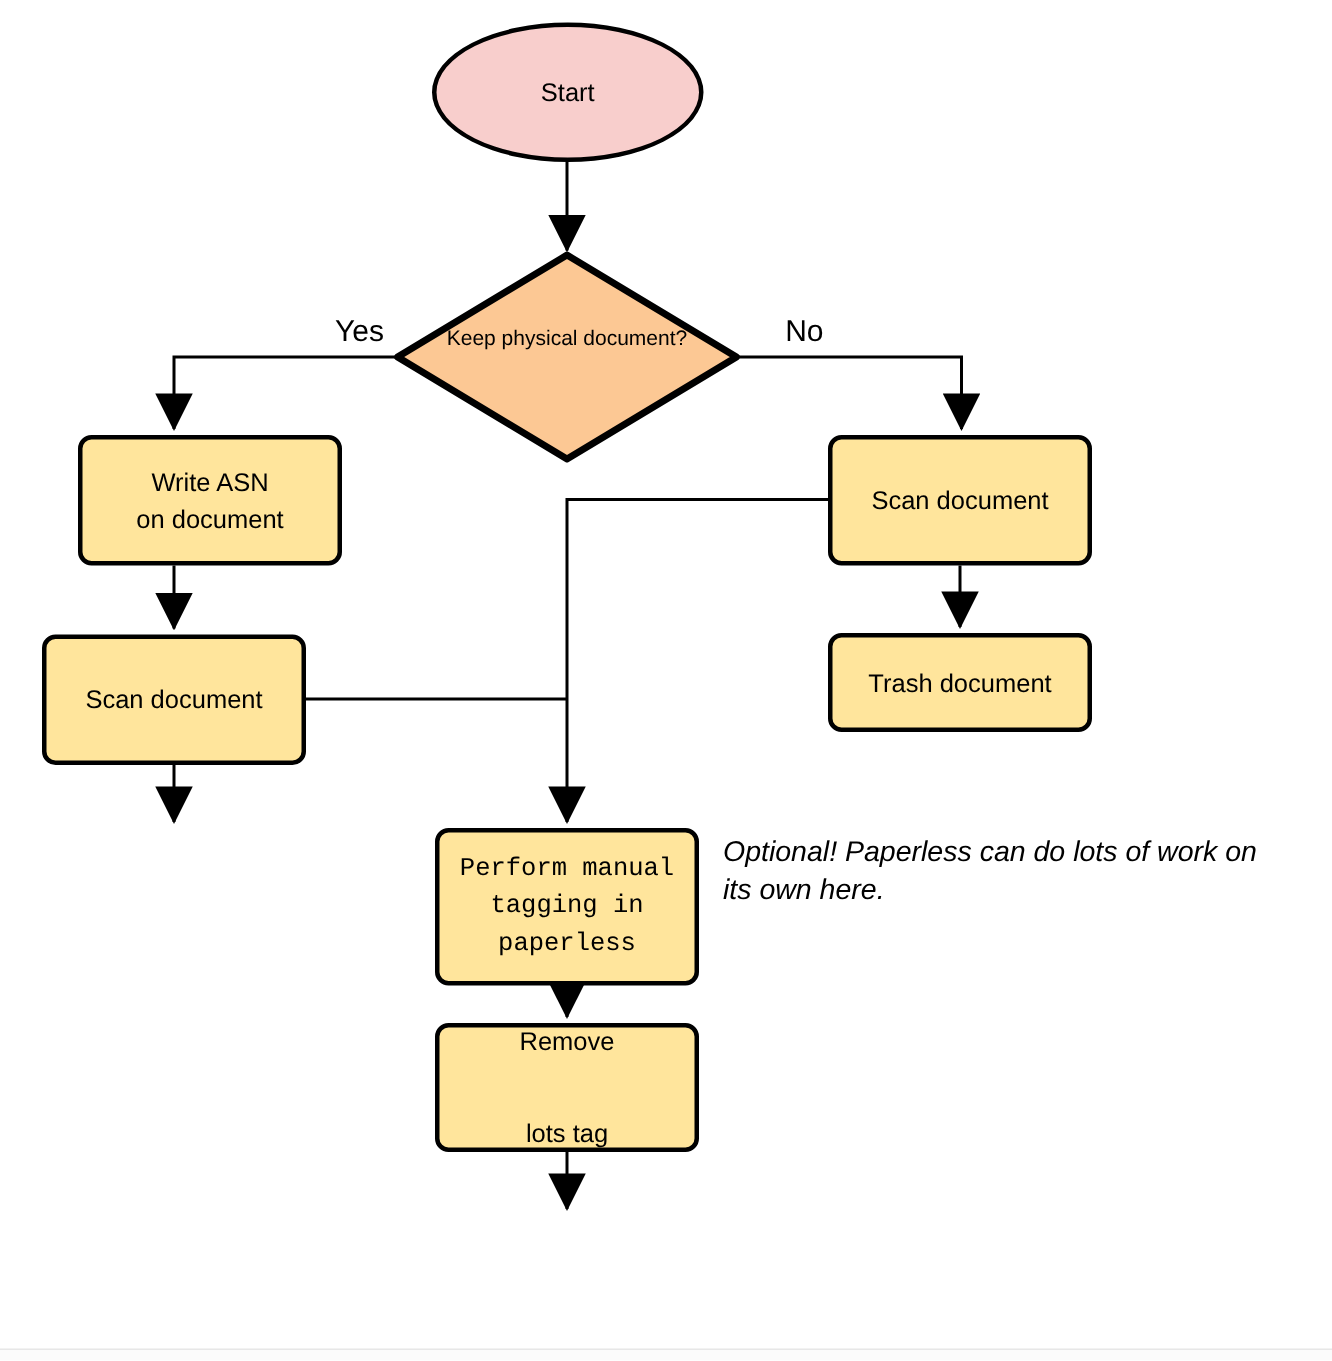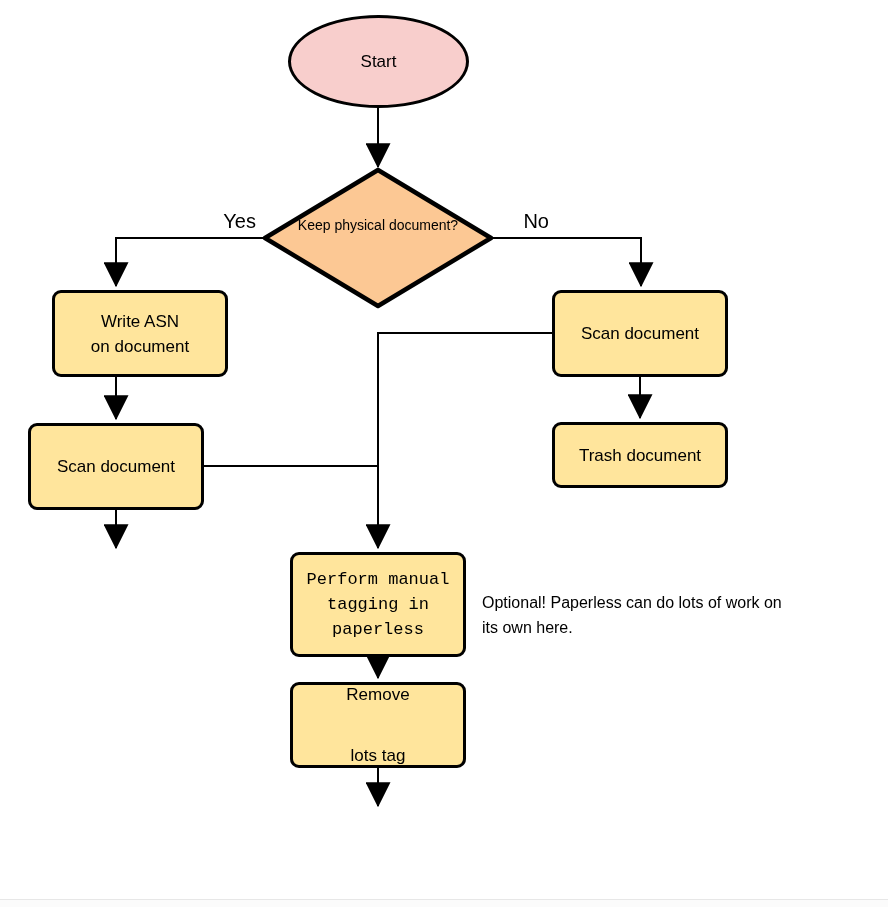--- a/index.html
+++ b/index.html
@@ -55,23 +55,24 @@
     text-align: right;
     font-size: 20px;
     line-height: 19px;
     z-index: 3;
     background: #ffffff;
   }
   .edge-label-yes { left: 200px; top: 212px; }
   .edge-label-no  { left: 493px; top: 212px; }
   .note {
     position: absolute;
-    left: 482px; top: 590px;
+    left: 482px; top: 556px;
     width: 404px;
-    font-size: 16px;
+    font-size: 19px;
+    font-style: italic;
     line-height: 25px;
     z-index: 3;
   }
   .note .ln { display: block; }
   .bottom-edge {
     position: absolute;
     left: 0; right: 0;
     top: 899px;
     height: 8px;
     border-top: 1px solid #e7e7e7;

